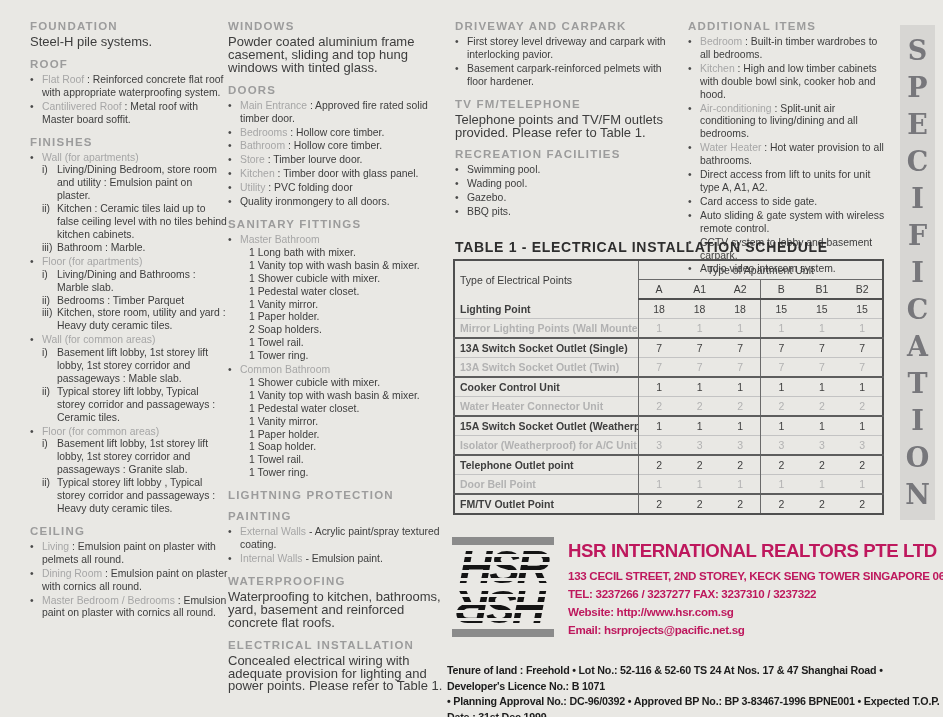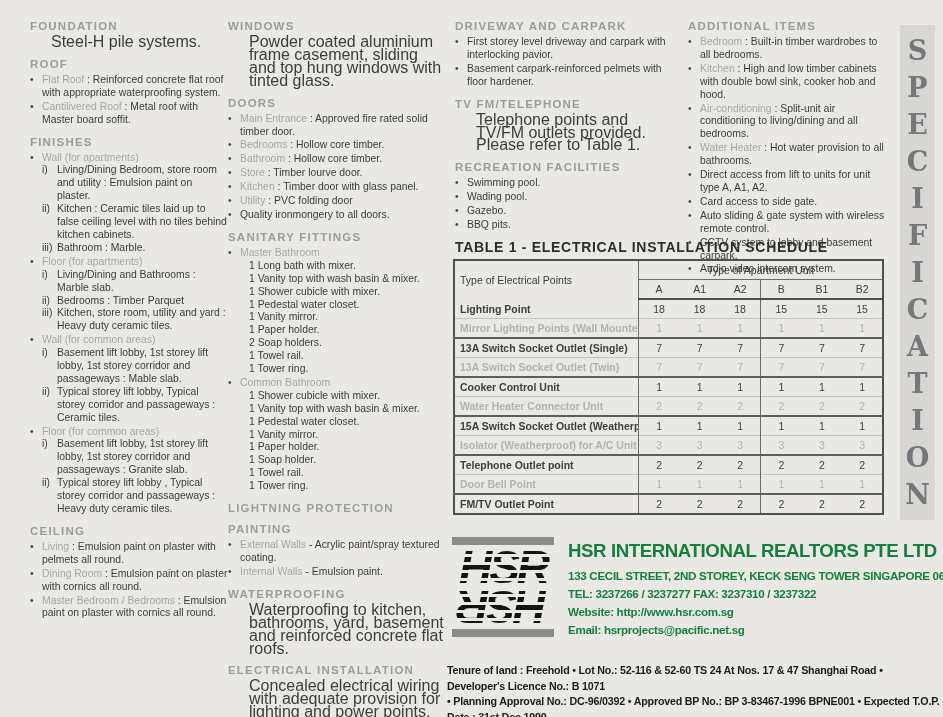--- a/index.html
+++ b/index.html
@@ -16,21 +16,21 @@
   .col[data-col="0"]{left:30px;width:198px;}
   .col[data-col="1"]{left:228px;width:216px;}
   .col[data-col="2"]{left:455px;width:212px;}
   .col[data-col="3"]{left:688px;width:202px;}
 
   .section{margin-bottom:9px;}
   .sec-h{
     margin:0 8px 4px 0;font-size:11.5px;font-weight:bold;
     letter-spacing:1.2px;color:#9c9c9c;
   }
-  .block-p{font-size:16px;line-height:12.9px;margin-bottom:2px;margin-left:21px;}
+  .block-p{font-size:13px;line-height:12.9px;margin-bottom:2px;}
   .block-b{display:flex;font-size:10.4px;line-height:12.9px;margin-bottom:1px;}
   .bullet{flex:0 0 12px;color:#4a4a4a;}
   .b-content{flex:1;}
   .b-label{color:#a6a6a6;}
   .b-text{color:#3d3d3d;}
   .sub{display:flex;}
   .sub-n{flex:0 0 15px;}
   .sub-t{flex:1;}
   .line{padding-left:9px;}
 
@@ -76,21 +76,21 @@
     font-weight:bold;font-style:italic;font-size:46px;letter-spacing:-3px;
     color:#141414;
   }
   .logo-row.flip{transform:rotate(180deg);}
   .logo-stripes{
     position:absolute;inset:0;
     background:repeating-linear-gradient(180deg, rgba(0,0,0,0) 0 5px, #e9e8e4 5px 8px);
   }
 
   
-  .company{position:absolute;left:568px;top:540px;width:372px;color:#15803d;}
+  .company{position:absolute;left:568px;top:540px;width:372px;color:#be185d;}
   .company-name{
     font-size:19px;font-weight:bold;white-space:nowrap;letter-spacing:-0.4px;
     transform:scaleX(0.98);transform-origin:left;margin-bottom:7px;
   }
   .company-line{font-size:11.6px;font-weight:bold;white-space:nowrap;letter-spacing:-0.3px;margin-bottom:5px;}
 
   
   .footer{
     position:absolute;left:447px;top:663px;width:494px;
     font-size:10.7px;font-weight:bold;color:#1c1c1c;line-height:15.5px;

